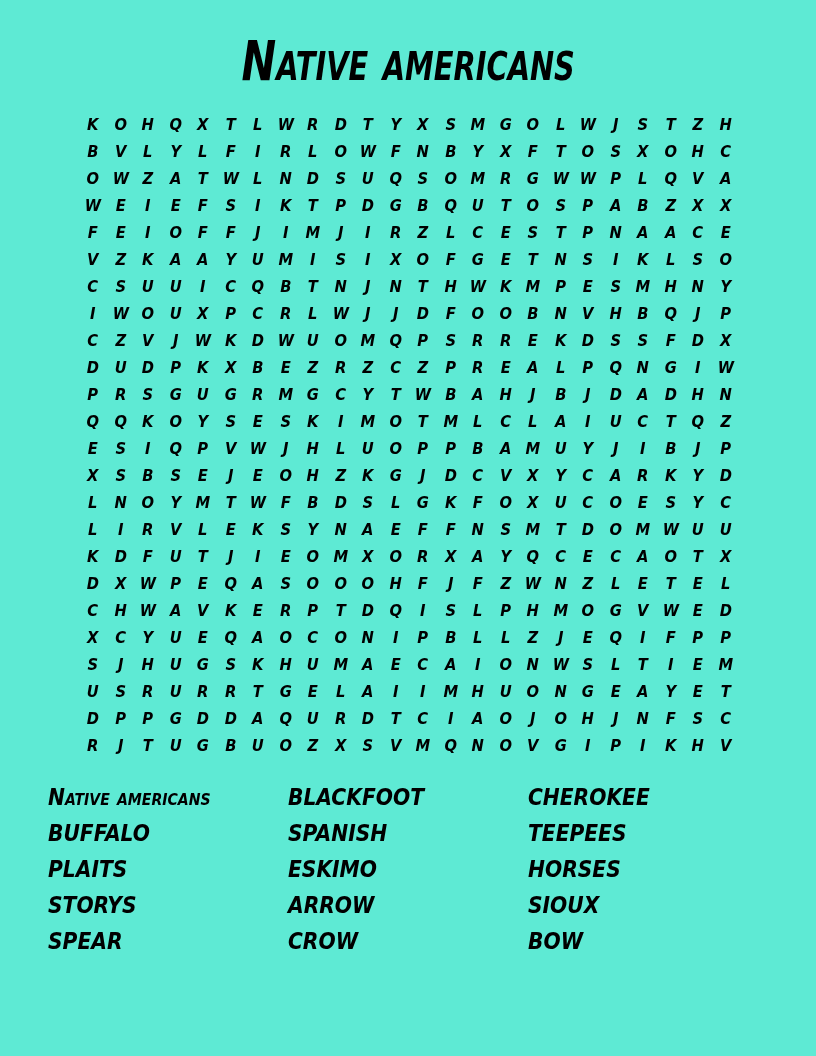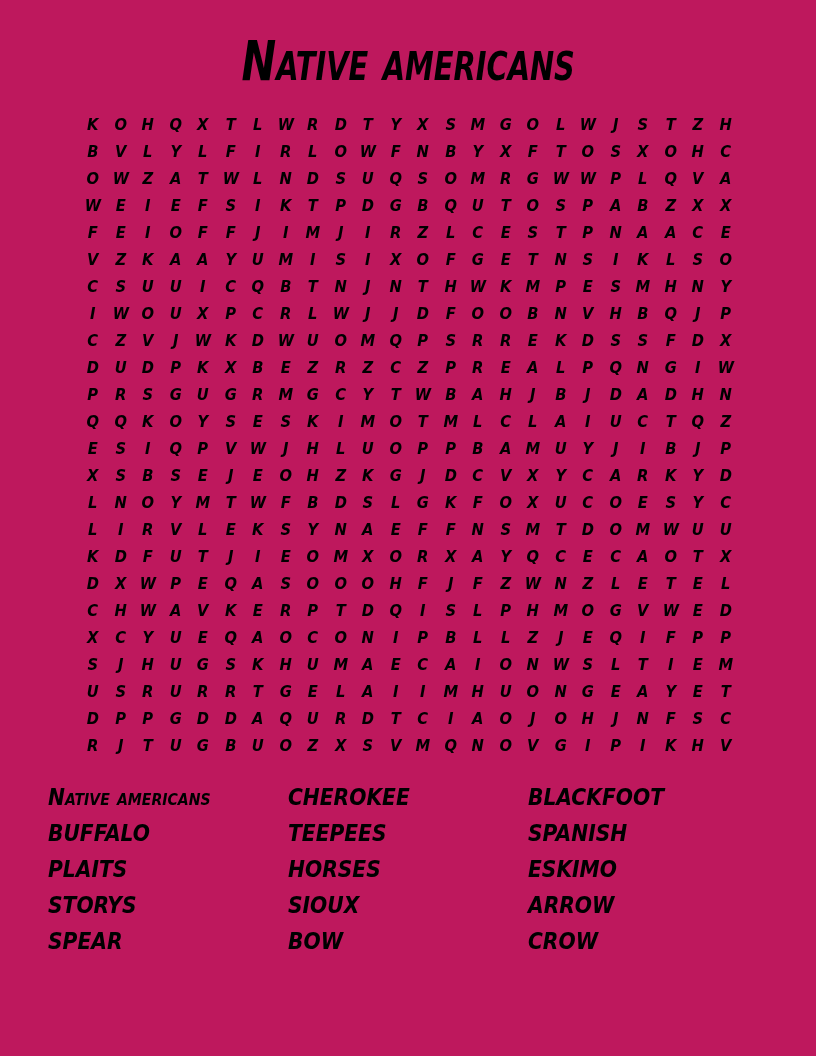--- a/index.html
+++ b/index.html
@@ -11,21 +11,21 @@
     height: 1056px;
     background: #ffffff;
     position: relative;
     overflow: hidden;
     font-family: "DejaVu Sans", sans-serif;
     color: #000000;
   }
   .page {
     position: absolute;
     inset: 0;
-    background: #be185d;
+    background: #5eead4;
   }
   .title {
     position: absolute;
     top: 30px;
     left: 0;
     right: 0;
     margin: 0;
     text-align: center;
   }
   .title-inner {
@@ -675,27 +675,27 @@
 
   <div class="words" id="word-list">
       <div class="word-col">
         <div class="word">Native americans</div>
         <div class="word">BUFFALO</div>
         <div class="word">PLAITS</div>
         <div class="word">STORYS</div>
         <div class="word">SPEAR</div>
       </div>
       <div class="word-col">
+        <div class="word">BLACKFOOT</div>
+        <div class="word">SPANISH</div>
+        <div class="word">ESKIMO</div>
+        <div class="word">ARROW</div>
+        <div class="word">CROW</div>
+      </div>
+      <div class="word-col">
         <div class="word">CHEROKEE</div>
         <div class="word">TEEPEES</div>
         <div class="word">HORSES</div>
         <div class="word">SIOUX</div>
         <div class="word">BOW</div>
       </div>
-      <div class="word-col">
-        <div class="word">BLACKFOOT</div>
-        <div class="word">SPANISH</div>
-        <div class="word">ESKIMO</div>
-        <div class="word">ARROW</div>
-        <div class="word">CROW</div>
-      </div>
     </div>
 </div>
 
 </body></html>

